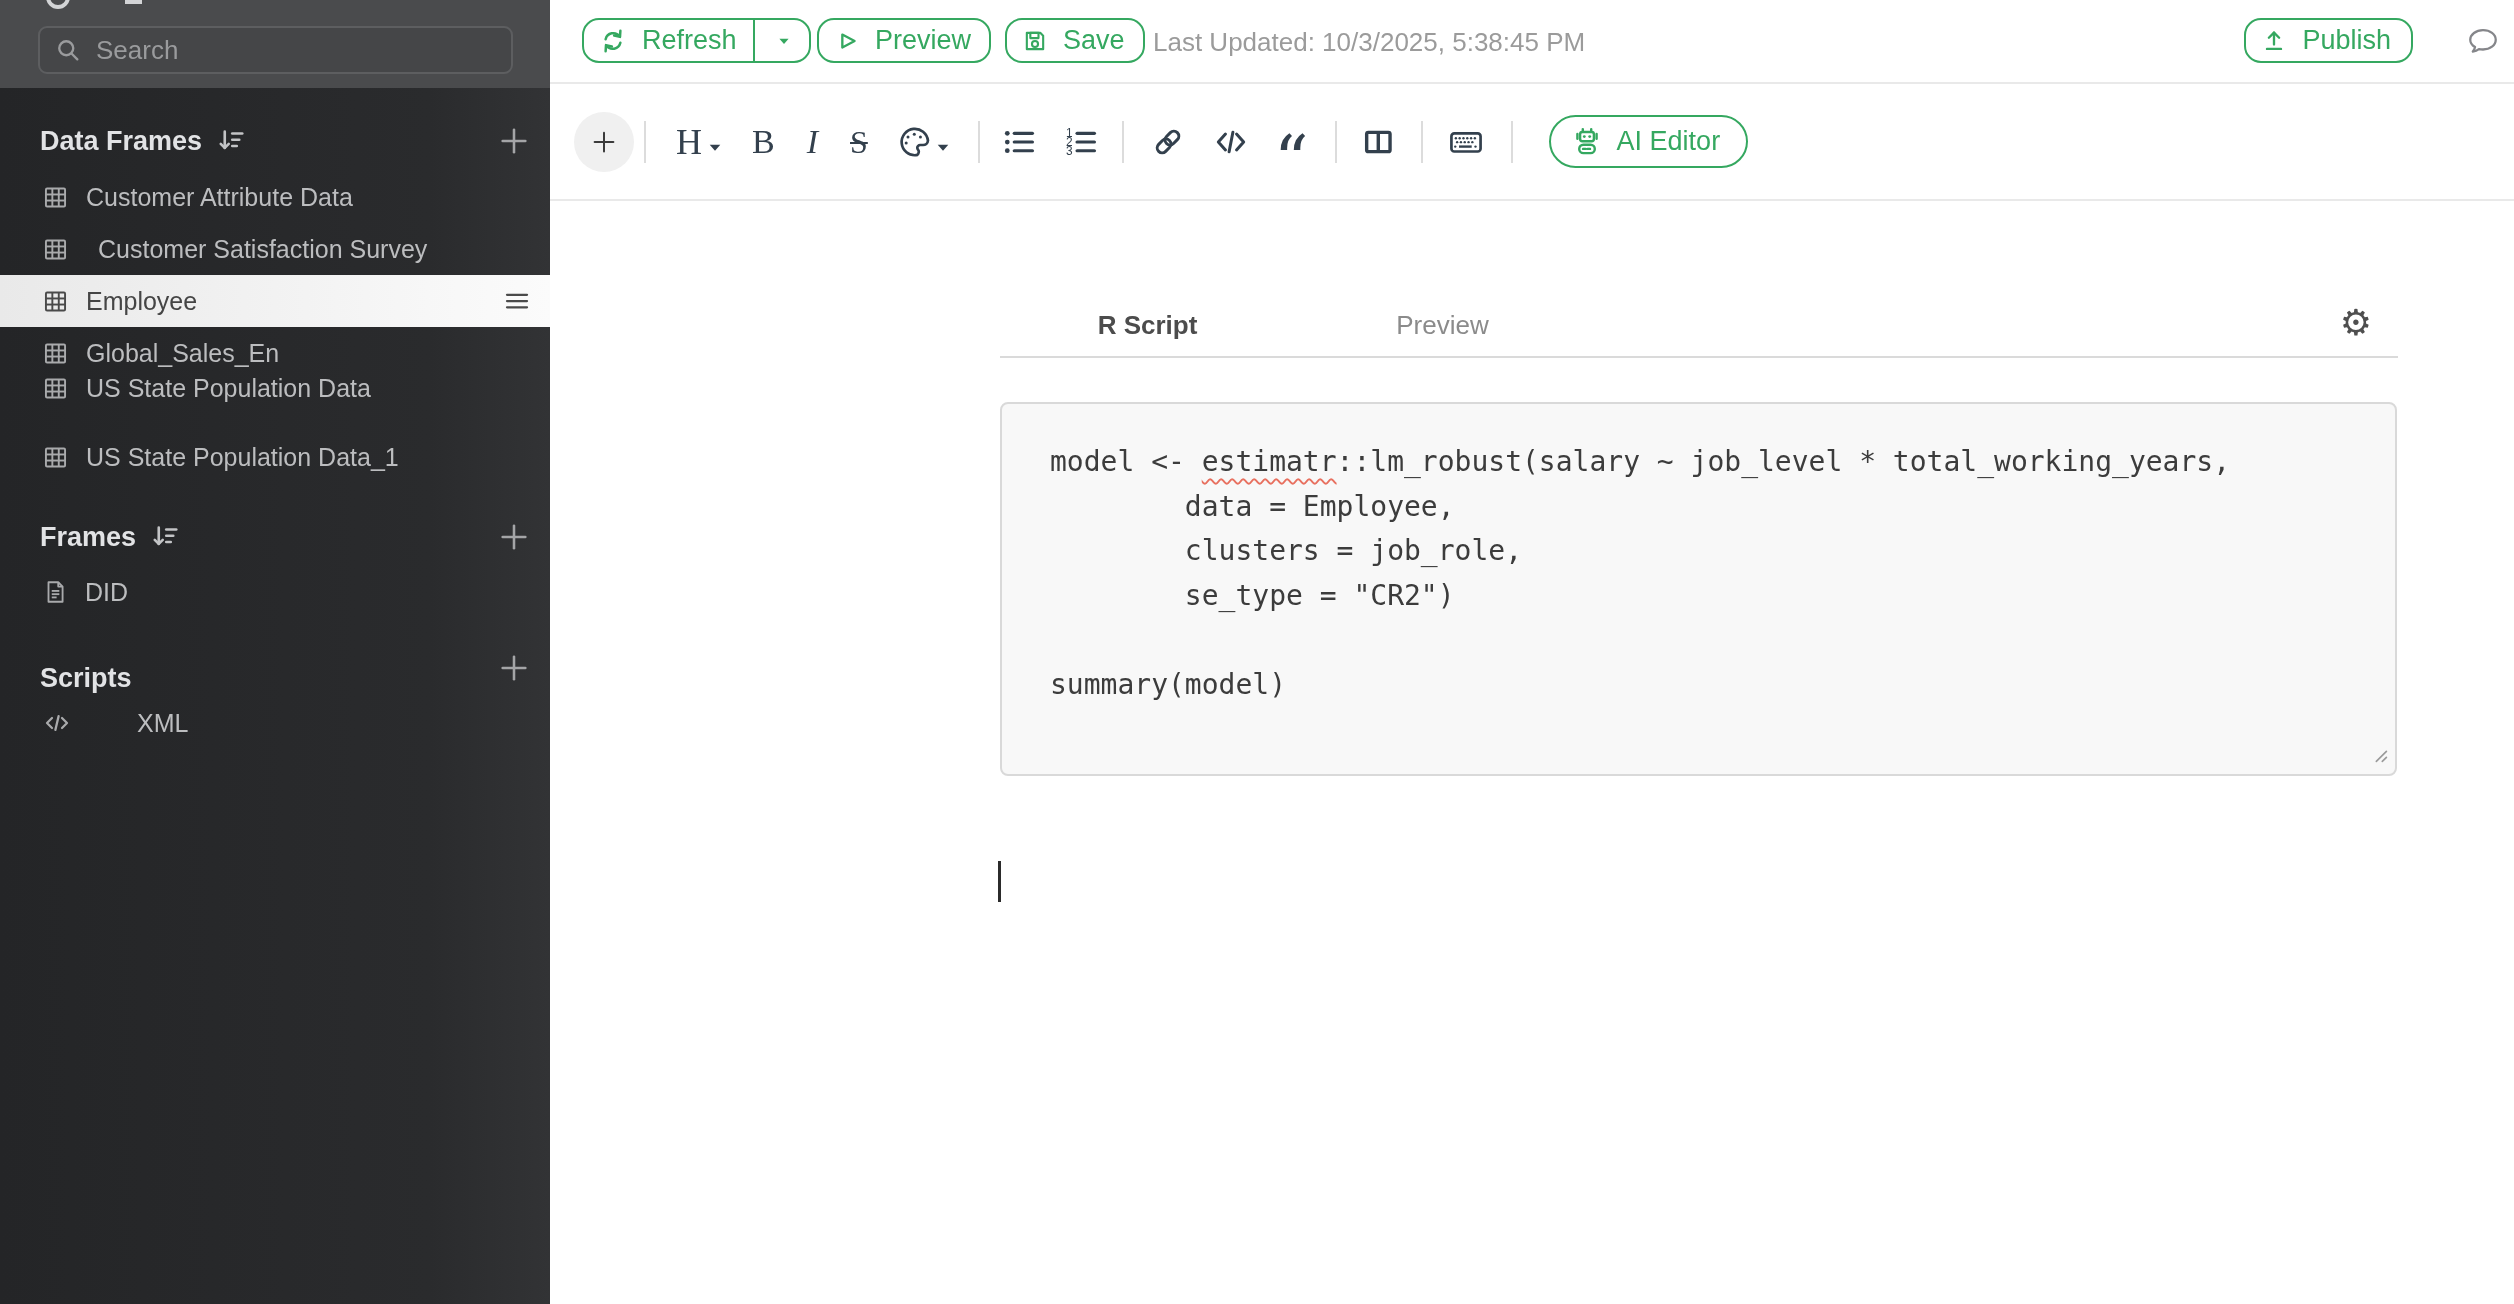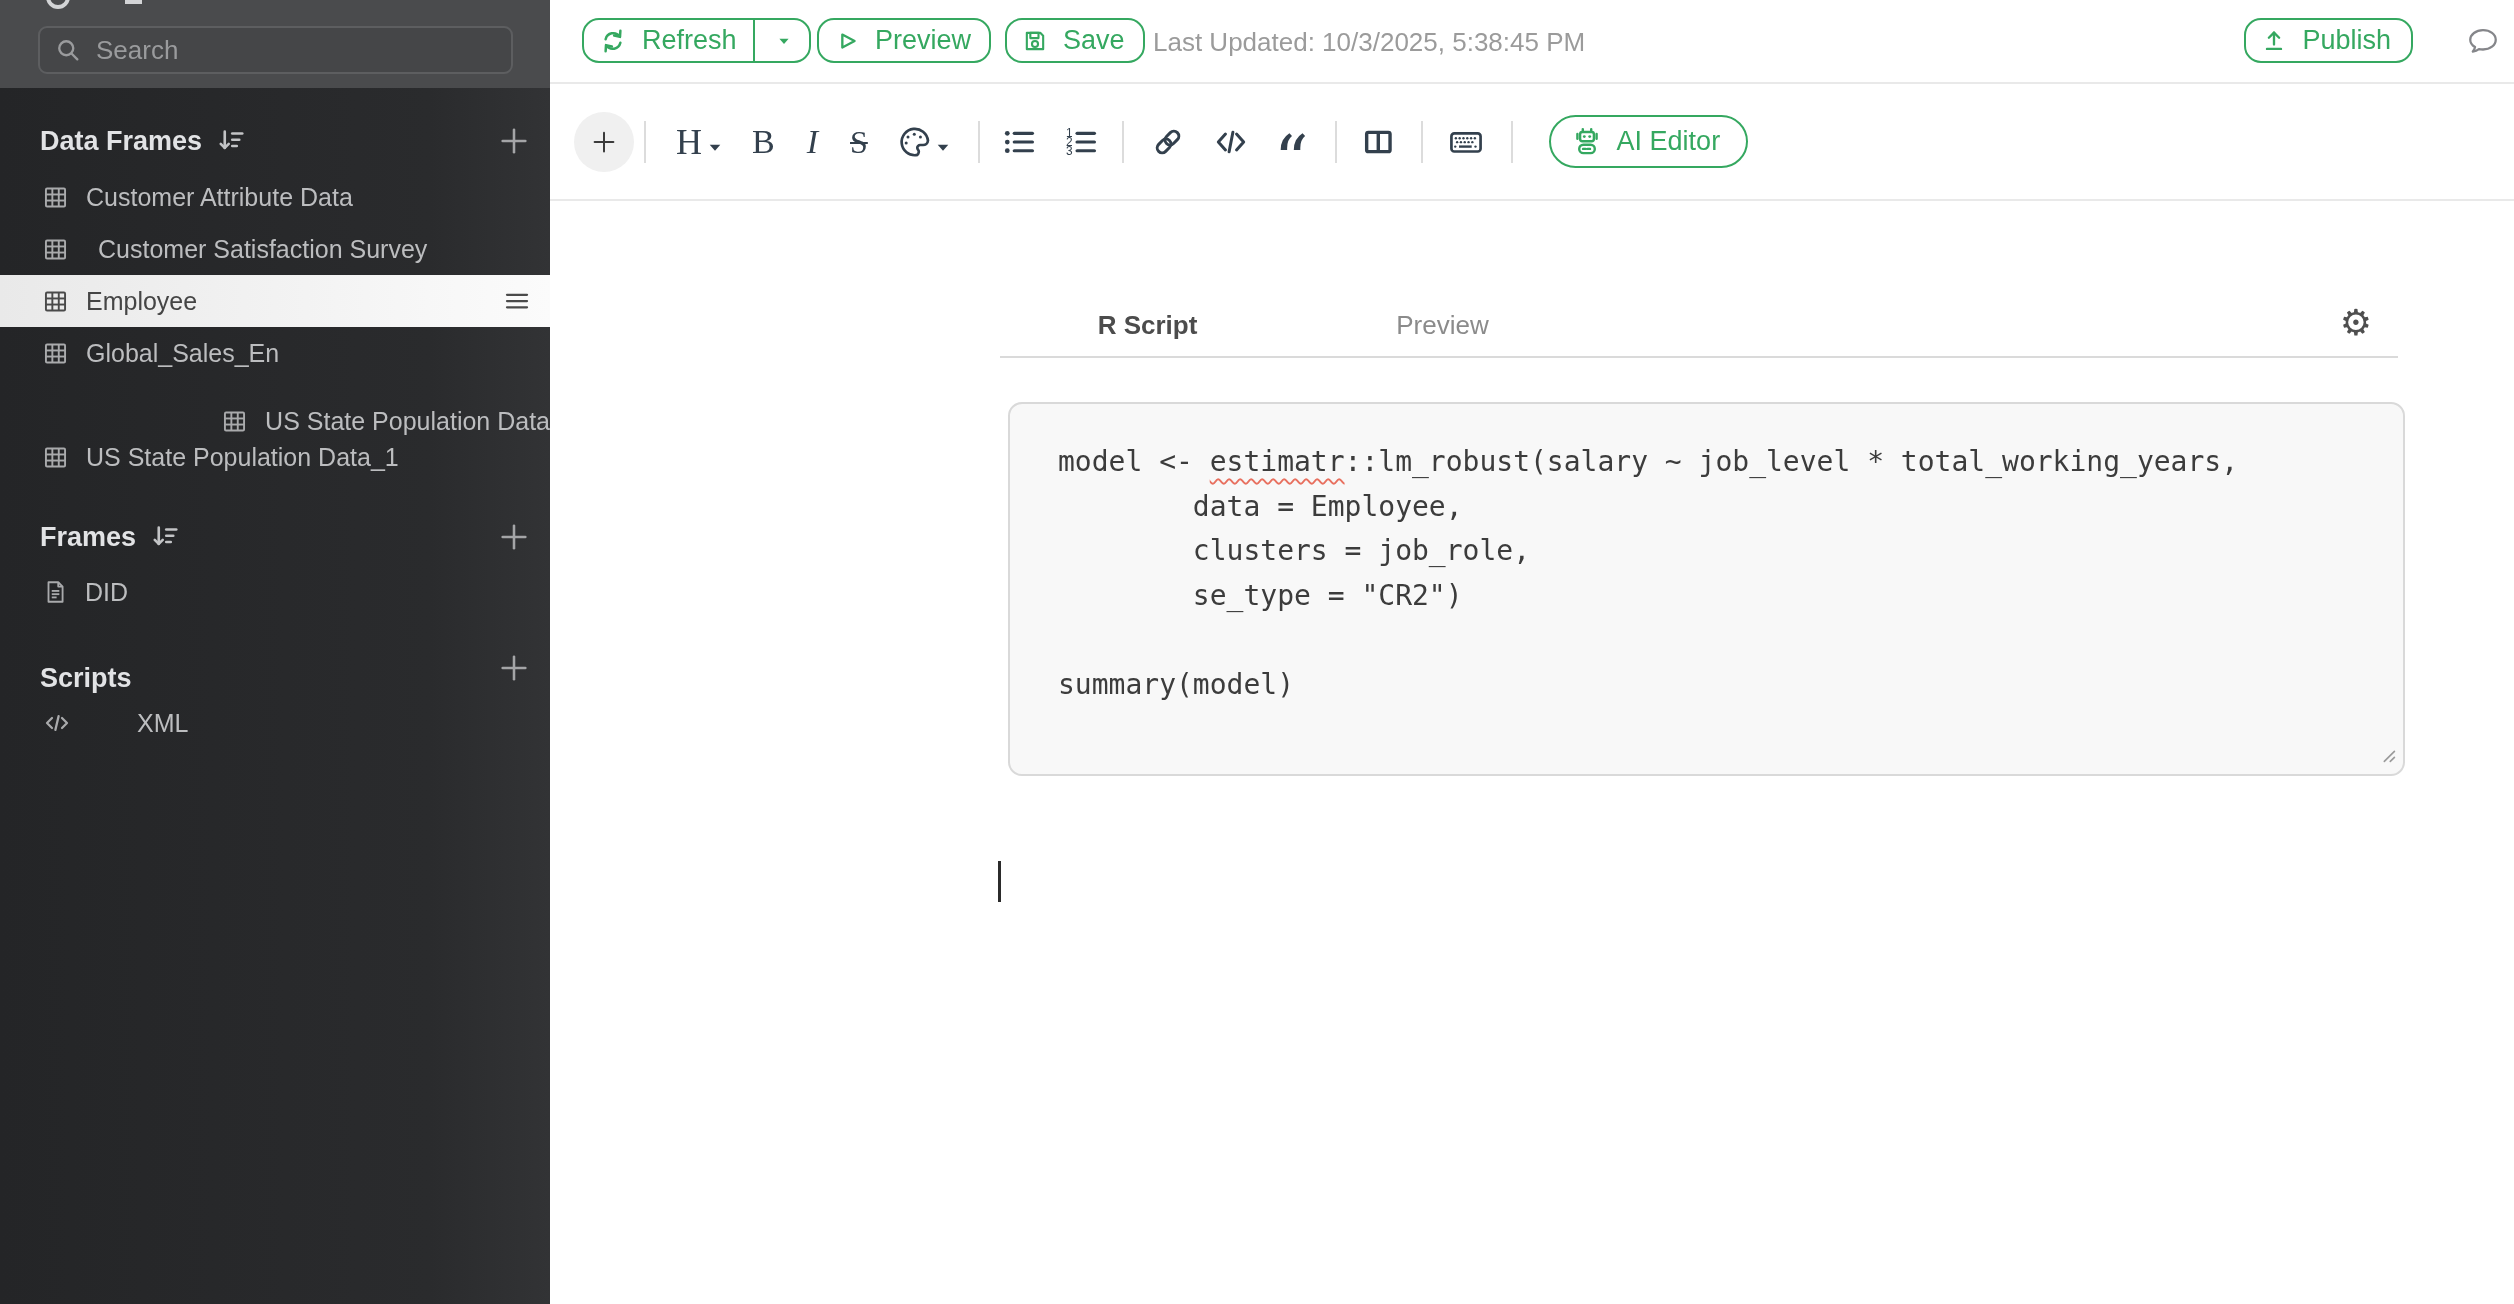--- a/index.html
+++ b/index.html
@@ -76,21 +76,21 @@
   .tabbar{position:absolute;left:450px;top:299px;width:1398px;height:59px;
     border-bottom:2px solid #dadada;display:flex;}
   .tab{width:295px;text-align:center;font-size:26px;line-height:52px;cursor:pointer;}
   .tab.active{color:#4c4c4c;font-weight:700;}
   .tab.inactive{color:#8b8b8b;}
   .gear{position:absolute;right:26px;top:2px;font-size:36px;color:#4f4f4f;cursor:pointer;
     font-family:"DejaVu Sans",sans-serif;line-height:1.2;}
 
   
   .code-block{position:absolute;left:450px;top:402px;width:1397px;height:374px;
-    background:#f8f8f8;border:2px solid #d9d9d9;border-radius:14px;cursor:text;margin-left:8px;}
+    background:#f8f8f8;border:2px solid #d9d9d9;border-radius:8px;cursor:text;}
   .code-pre{padding:36px 20px 0 48px;font-family:"DejaVu Sans Mono",monospace;
     font-size:28px;line-height:44.5px;color:#3c3c3c;}
   .code-line{white-space:pre;min-height:44.5px;}
   .misspelled{text-decoration:underline;text-decoration-style:wavy;
     text-decoration-color:#e8705f;text-decoration-thickness:2px;text-underline-offset:7px;}
   .grip{position:absolute;right:4px;bottom:4px;}
 
   .caret-cursor{position:absolute;left:448px;top:861px;width:3px;height:41px;background:#2b2b2b;}
 </style>
 </head>
@@ -174,21 +174,21 @@
       </span>
     <span>Employee</span>
     <span class="row-menu">
       <svg width="30" height="30" viewBox="0 0 24 24" fill="none" stroke="#4a4a4a" stroke-width="1.8" stroke-linecap="round">
         <line x1="4" y1="7" x2="20" y2="7"></line>
           <line x1="4" y1="12" x2="20" y2="12"></line>
           <line x1="4" y1="17" x2="20" y2="17"></line>
       </svg>
       </span>
   </div>
-  <div class="side-row" style="top:395px;justify-content:flex-end;">
+  <div class="side-row" style="top:362px;">
     <span class="row-icon">
       <svg width="27" height="27" viewBox="0 0 24 24" fill="none" stroke="#a9aaac" stroke-width="1.7">
         <rect x="3.5" y="4" width="17" height="16" rx="1"></rect>
           <line x1="9.2" y1="4" x2="9.2" y2="20"></line>
           <line x1="14.9" y1="4" x2="14.9" y2="20"></line>
           <line x1="3.5" y1="9.3" x2="20.5" y2="9.3"></line>
           <line x1="3.5" y1="14.7" x2="20.5" y2="14.7"></line>
       </svg>
       </span>
     <span>US State Population Data</span>

